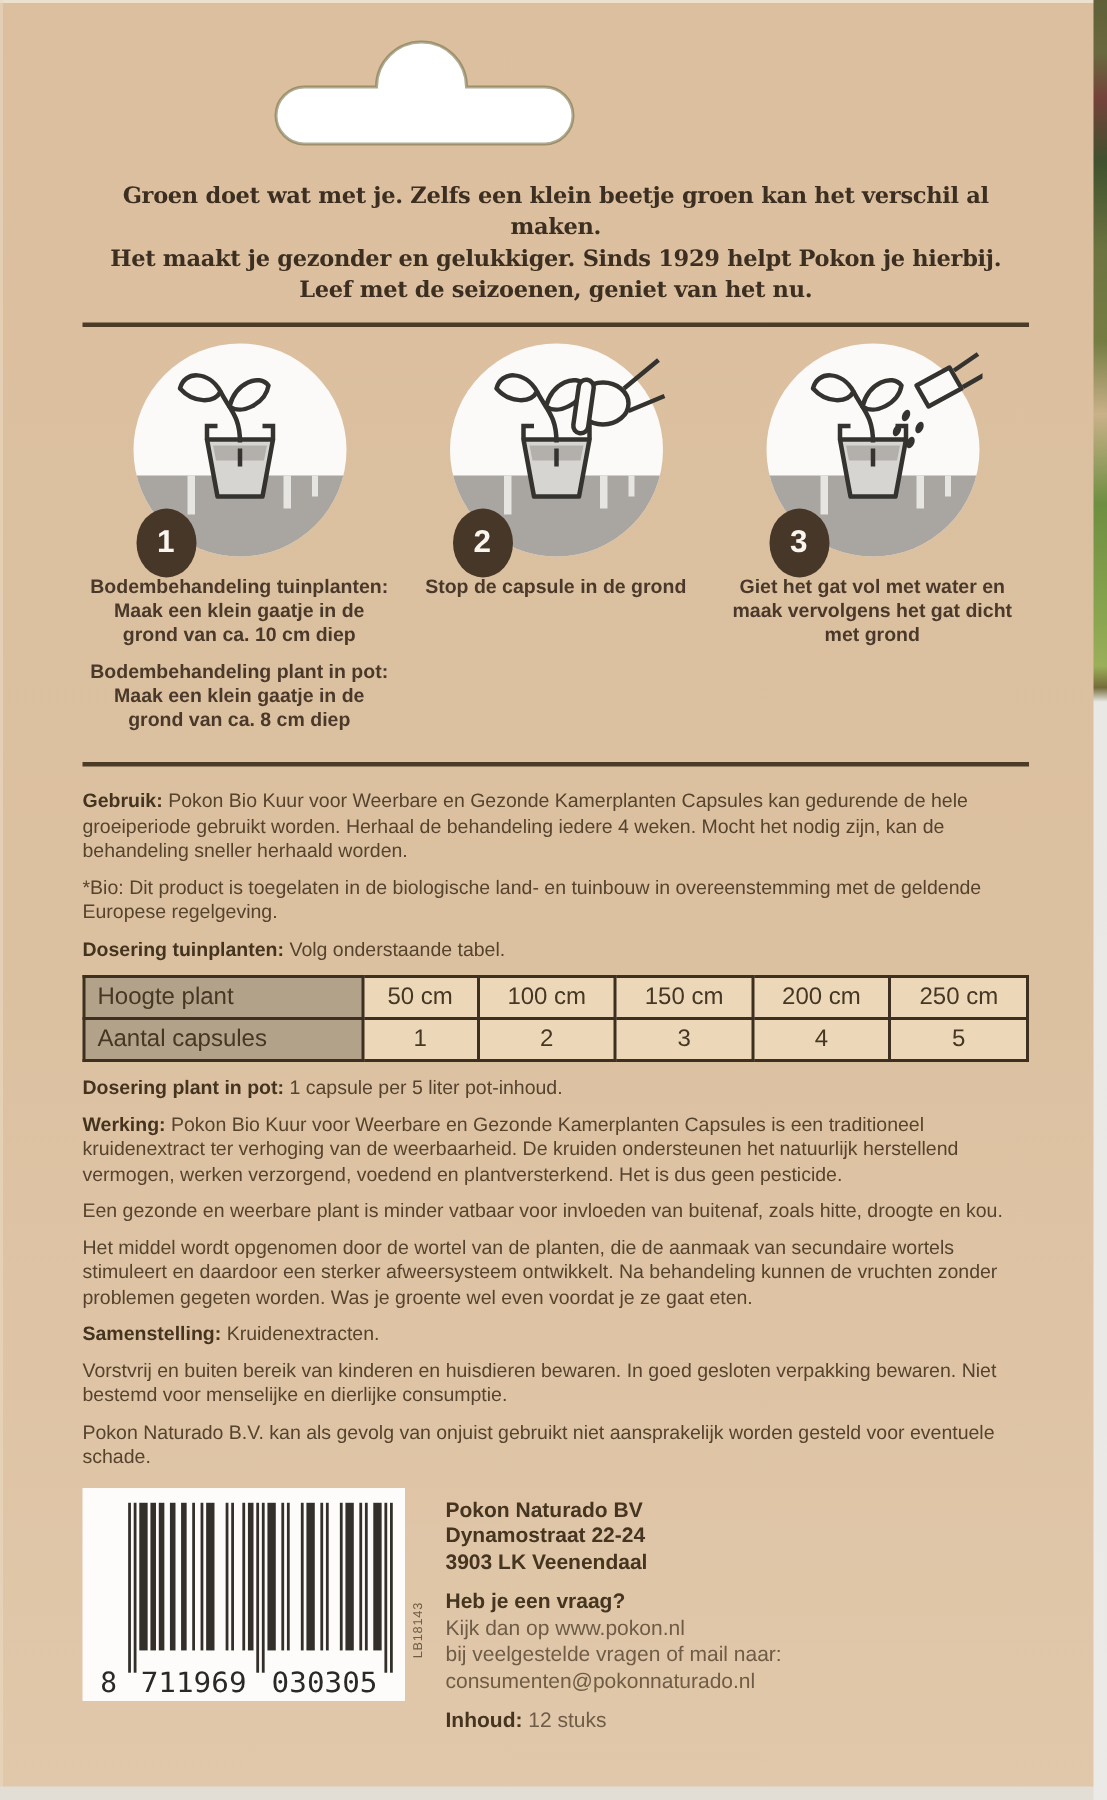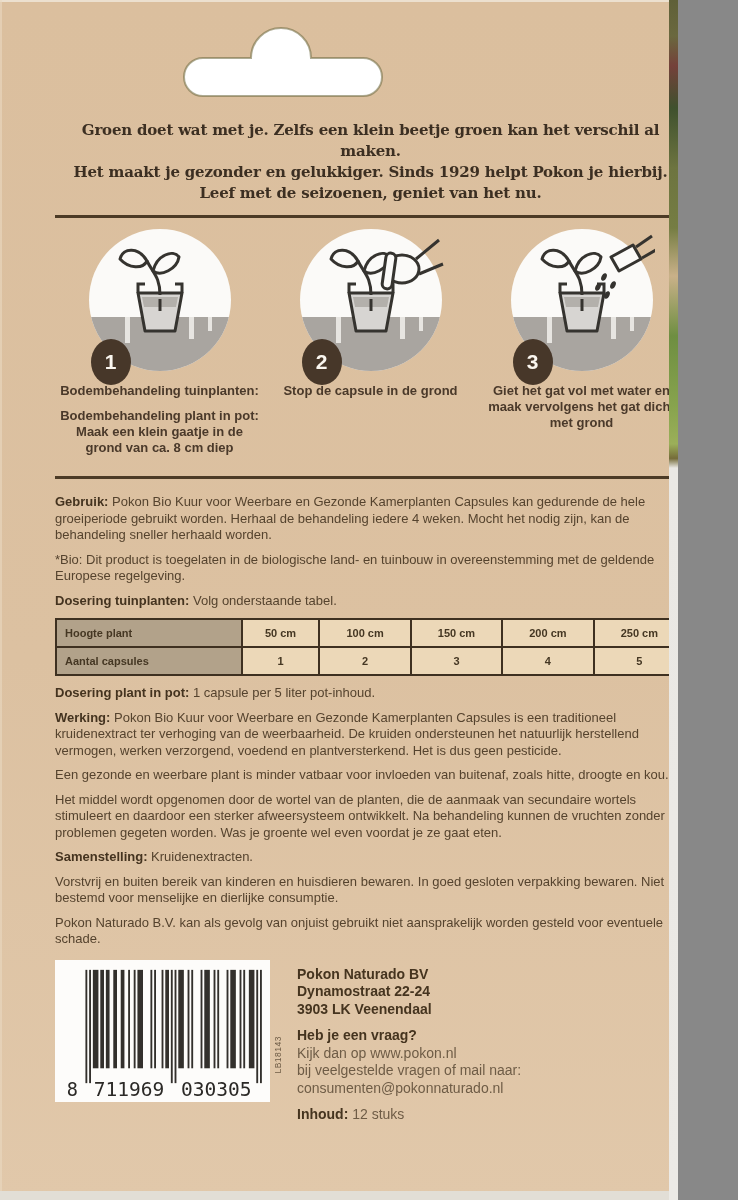--- a/index.html
+++ b/index.html
@@ -1,16 +1,16 @@
 <!DOCTYPE html>
 <html><head>
 <meta charset="utf-8">
 <style>
   html,body{margin:0;padding:0;background:#888;}
-  .sheet{position:relative;width:678px;height:1200px;overflow:hidden;
+  .sheet{position:relative;width:738px;height:1200px;overflow:hidden;
     background:linear-gradient(180deg,#dbbf9e 0%,#dcc1a1 55%,#e1c8aa 100%);
     font-family:"Liberation Sans",sans-serif;}
   .edge-right{position:absolute;top:0;right:0;width:9px;height:100%;z-index:5;
     background:linear-gradient(180deg,#5f6038 0%,#6a683e 3%,#74413a 5.5%,#3f512e 9%,
       #6d7440 14%,#757d43 19%,#c9b189 23%,#6e8e41 28%,#88a44e 34%,#9baf59 37%,
       #756c3a 38.2%,#eae8e4 39%,#eceae6 100%);}
   .edge-bottom{position:absolute;left:0;bottom:0;width:100%;height:9px;background:#e2ded6;z-index:4;}
   .edge-top{position:absolute;top:0;left:0;width:100%;height:2px;background:#f0e8db;opacity:.8;z-index:4;}
   .edge-left{position:absolute;top:0;left:0;width:2px;height:100%;background:#ead9c2;opacity:.6;z-index:4;}
   .hang-slot{position:absolute;left:180px;top:26px;z-index:3;}
@@ -29,21 +29,21 @@
     display:flex;align-items:center;justify-content:center;}
   .captions{margin-top:10px;font-weight:700;font-size:13px;line-height:16px;color:#4a392a;padding:0 4px;}
   .caption-block{margin-bottom:9px;}
 
   .pars{margin-top:15px;font-size:13px;line-height:16.5px;color:#55432e;text-align:left;}
   .pars p{margin:8px 0;}
   .lbl{font-weight:700;color:#44331f;}
   .lbl.plain{font-weight:400;color:inherit;}
 
   table.dosage{width:100%;border-collapse:collapse;margin:9px 0;}
-  .dosage td{border:2px solid #3e3020;height:24px;font-size:11px;font-weight:700;
+  .dosage td{border:2px solid #3e3020;height:24px;font-size:16px;font-weight:400;
     color:#453723;text-align:center;background:#ecd8b8;}
   .dosage td.hdr{background:#b2a28a;text-align:left;padding-left:8px;width:29.5%;}
 
   .footer{display:flex;align-items:flex-start;margin-top:12px;}
   .barcode-box{background:#fdfcfa;padding:8px 8px 4px 8px;width:199px;flex:0 0 auto;}
   svg.ean{display:block;width:199px;height:130px;}
   .side-code{flex:0 0 auto;writing-mode:vertical-rl;transform:rotate(180deg);
     font-size:8.5px;color:#6e5c46;letter-spacing:.5px;margin:76px 0 0 3px;}
   .info-col{margin-left:14px;padding-top:6px;font-size:14px;line-height:17.5px;color:#6e5c46;}
   .info-col .bold{font-weight:700;color:#45341f;}
@@ -95,20 +95,21 @@
             <line x1="73" y1="72" x2="73" y2="84" stroke="#35332f" stroke-width="3"></line>
             <path d="M73,68 C73,50 66,46 60,34" fill="none" stroke="#35332f" stroke-width="3"></path>
             <path d="M60,34 C52,20 36,20 33,32 C42,42 56,42 60,34 Z" fill="#fbfaf8" stroke="#35332f" stroke-width="3" stroke-linejoin="round"></path>
             <path d="M66,44 C70,28 86,22 92,30 C90,42 74,50 66,44 Z" fill="#fbfaf8" stroke="#35332f" stroke-width="3" stroke-linejoin="round"></path>
           </svg>
           <div class="badge">1</div>
         </div>
         <div class="captions">
           <div class="caption-block">
             <div>Bodembehandeling tuinplanten:</div>
+            <div>Maak een klein gaatje in de grond van ca. 10 cm diep</div>
           </div>
           <div class="caption-block">
             <div>Bodembehandeling plant in pot:</div>
             <div>Maak een klein gaatje in de grond van ca. 8 cm diep</div>
           </div>
         </div>
       </div>
 
       <div class="step">
         <div class="icon-wrap">

